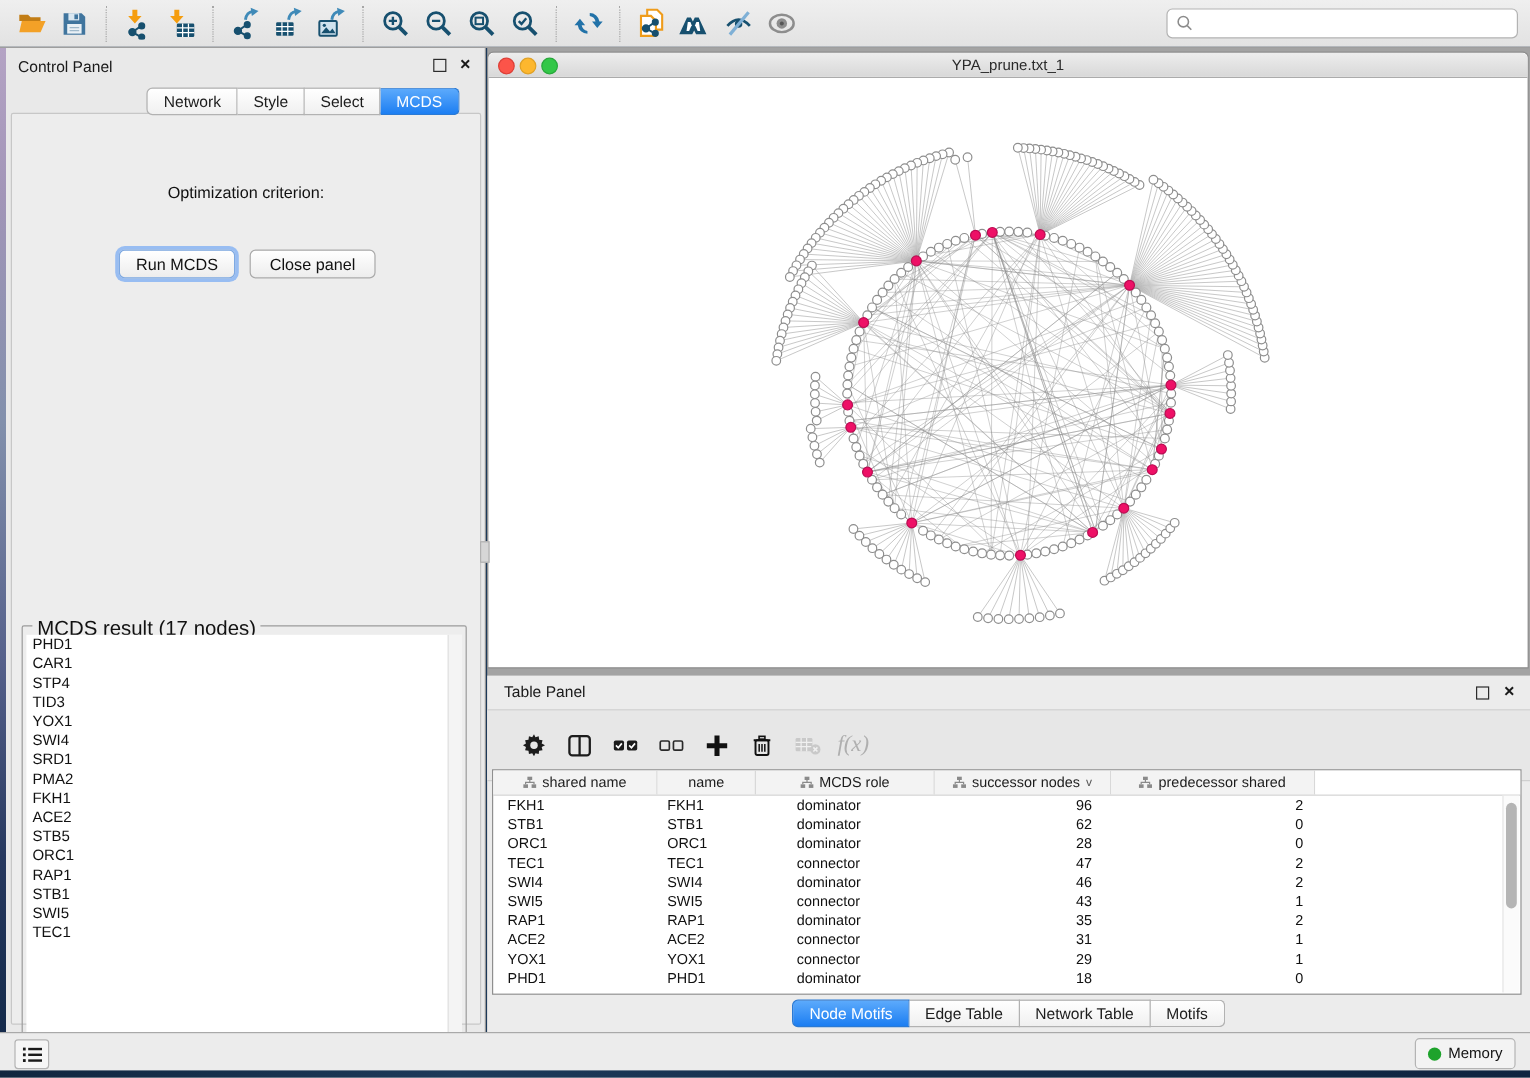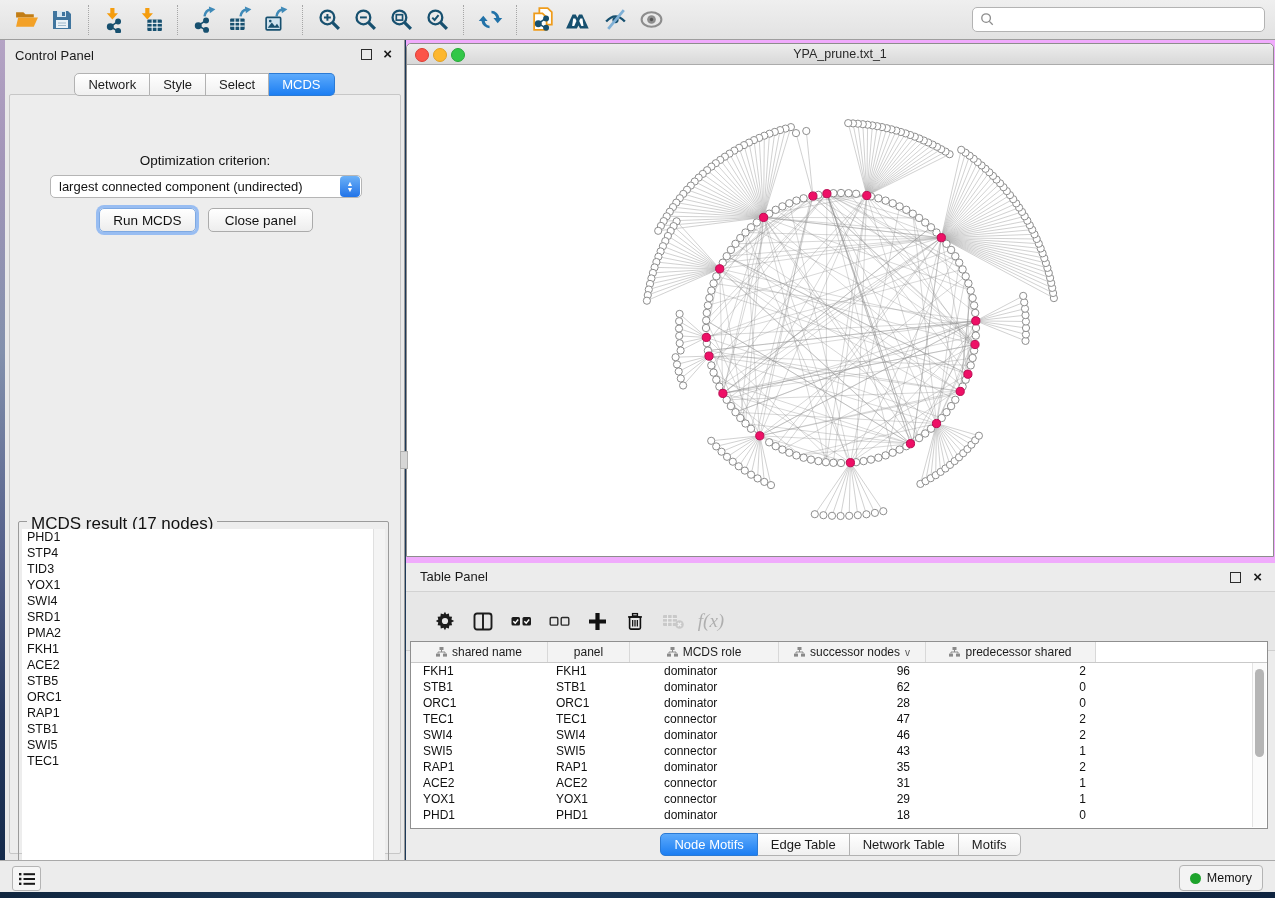--- a/index.html
+++ b/index.html
@@ -23,21 +23,21 @@
     border:1px solid #b3b3b3;border-radius:5px;display:flex;align-items:center;box-sizing:border-box;padding-left:7px;}
   #search-input{border:none;outline:none;flex:1;height:20px;font-size:13px;background:transparent;}
   
   #control-panel{position:absolute;left:5px;top:40px;width:400px;height:820px;background:#e9e9e9;
     border-right:1px solid #989898;box-sizing:border-box;}
   #cp-title-row{position:relative;height:28px;}
   #cp-title{position:absolute;left:10px;top:8px;font-size:13px;color:#1a1a1a;}
   .panel-float{position:absolute;width:9px;height:9px;border:1.6px solid #2c2c2c;top:9px;cursor:pointer;}
   .panel-close{position:absolute;top:6px;font-size:15px;font-weight:bold;color:#1a1a1a;cursor:pointer;line-height:15px;}
   #cp-float{right:32px;} #cp-close{right:12px;}
-  #cp-tabs{position:absolute;left:0;top:33px;width:100%;display:flex;justify-content:center;z-index:3;}
+  #cp-tabs{position:absolute;left:0;top:33px;width:100%;display:flex;justify-content:center;z-index:3;padding-left:48px;}
   .ptab{padding:3px 13px;font-size:13px;color:#1c1c1c;background:linear-gradient(#ffffff,#f0f0f0);
     border:1px solid #b2b2b2;border-left:none;cursor:pointer;white-space:nowrap;}
   .ptab:first-child{border-left:1px solid #b2b2b2;border-radius:5px 0 0 5px;}
   .ptab:last-child{border-radius:0 5px 5px 0;}
   .ptab.active{background:linear-gradient(#5caafc,#1c7ef2);color:#fff;border-color:#2b7ad4;}
   #cp-inner{position:absolute;left:4px;top:54px;width:390px;height:758px;background:#ededed;
     border:1px solid #c7c7c7;border-radius:2px;}
   #opt-label{position:absolute;left:0;top:58px;width:100%;text-align:center;font-size:13.5px;color:#111;}
   #opt-select{position:absolute;left:40px;top:80px;width:312px;height:23px;background:#fff;border:1px solid #b5b5b5;
     border-radius:5px;display:flex;align-items:center;box-sizing:border-box;cursor:pointer;}
@@ -47,21 +47,21 @@
   .cp-btn{position:absolute;top:113px;height:24px;background:linear-gradient(#ffffff,#ededed);border:1px solid #ababab;
     border-radius:5px;font-size:13.5px;color:#111;display:flex;align-items:center;justify-content:center;cursor:pointer;box-sizing:border-box;}
   #run-btn{left:89px;width:97px;box-shadow:0 0 0 3px rgba(106,163,245,.65);border-color:#7ea9e2;}
   #close-panel-btn{left:198px;width:105px;}
   #mcds-group{position:absolute;left:8px;top:426px;width:369px;height:366px;border:1px solid #9b9b9b;border-radius:2px;}
   #mcds-legend{position:absolute;left:8px;top:-8px;background:#ededed;padding:0 4px;font-size:17px;color:#111;}
   #mcds-list{position:absolute;left:3px;top:7px;right:3px;bottom:3px;background:#fff;overflow:hidden;}
   #mcds-scroll{position:absolute;right:0;top:0;bottom:0;width:11px;background:#f4f4f4;border-left:1px solid #e0e0e0;}
   .mcds-item{font-size:12.5px;line-height:16px;padding-left:5px;color:#111;cursor:default;}
   
-  #right-area{position:absolute;left:406px;top:40px;width:869px;height:820px;background:#f0abfc;}
+  #right-area{position:absolute;left:406px;top:40px;width:869px;height:820px;background:#a3a3a3;}
   #net-window{position:absolute;left:0;top:3px;width:868px;height:514px;border:1px solid #8d8d8d;
     border-radius:5px 5px 0 0;box-sizing:border-box;background:#fff;}
   #net-titlebar{height:20px;background:linear-gradient(#ededed,#d8d8d8);border-bottom:1px solid #ababab;
     border-radius:5px 5px 0 0;position:relative;}
   .tlight{position:absolute;top:4px;width:12px;height:12px;border-radius:50%;cursor:pointer;}
   #tl-close{left:8px;background:#fc5449;border:.5px solid #dd3e36;}
   #tl-min{left:26px;background:#fdb72e;border:.5px solid #e0a124;}
   #tl-zoom{left:44px;background:#33c748;border:.5px solid #27a83a;}
   #net-title{position:absolute;left:0;right:0;top:3px;text-align:center;font-size:12.5px;color:#2a2a2a;}
   #graph-svg{position:absolute;left:0;top:20px;}
@@ -274,34 +274,28 @@
     <span id="cp-close" class="panel-close">×</span>
   </div>
   <div id="cp-tabs">
       <div class="ptab">Network</div>
       <div class="ptab">Style</div>
       <div class="ptab">Select</div>
       <div class="ptab active">MCDS</div>
     </div>
   <div id="cp-inner">
     <div id="opt-label">Optimization criterion:</div>
-    <div id="opt-select">
-      <span id="opt-value">largest connected component (undirected)</span>
-      <span id="opt-stepper">
-          <span>▲</span>
-          <span>▼</span>
-        </span>
-    </div>
     <div id="run-btn" class="cp-btn">Run MCDS</div>
     <div id="close-panel-btn" class="cp-btn">Close panel</div>
     <div id="mcds-group">
       <span id="mcds-legend">MCDS result (17 nodes)</span>
       <div id="mcds-list">
         <div id="mcds-scroll"></div>
       <div class="mcds-item">PHD1</div>
+          <div class="mcds-item">CAR1</div>
           <div class="mcds-item">STP4</div>
           <div class="mcds-item">TID3</div>
           <div class="mcds-item">YOX1</div>
           <div class="mcds-item">SWI4</div>
           <div class="mcds-item">SRD1</div>
           <div class="mcds-item">PMA2</div>
           <div class="mcds-item">FKH1</div>
           <div class="mcds-item">ACE2</div>
           <div class="mcds-item">STB5</div>
           <div class="mcds-item">ORC1</div>
@@ -1033,21 +1027,21 @@
               <path d="M5.5 3v2M2 6.5V5h7v1.5" stroke="#8a8a8a" fill="none"></path>
               <g fill="#8a8a8a">
                 <rect x="3.5" y="0" width="4" height="3"></rect>
                 <rect x="0" y="6.6" width="4" height="3"></rect>
                 <rect x="7" y="6.6" width="4" height="3"></rect>
               </g>
             </svg>
             <span>shared name</span>
           </div>
           <div class="th" style="width: 82px;">
-            <span>panel</span>
+            <span>name</span>
           </div>
           <div class="th" style="width: 149px;">
             <svg width="11" height="10" viewBox="0 0 11 10">
               <path d="M5.5 3v2M2 6.5V5h7v1.5" stroke="#8a8a8a" fill="none"></path>
               <g fill="#8a8a8a">
                 <rect x="3.5" y="0" width="4" height="3"></rect>
                 <rect x="0" y="6.6" width="4" height="3"></rect>
                 <rect x="7" y="6.6" width="4" height="3"></rect>
               </g>
             </svg>

